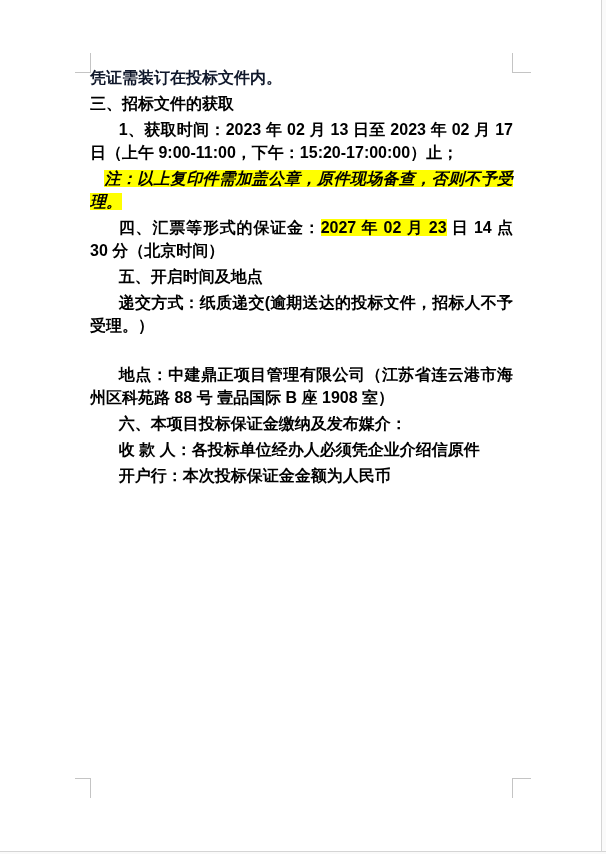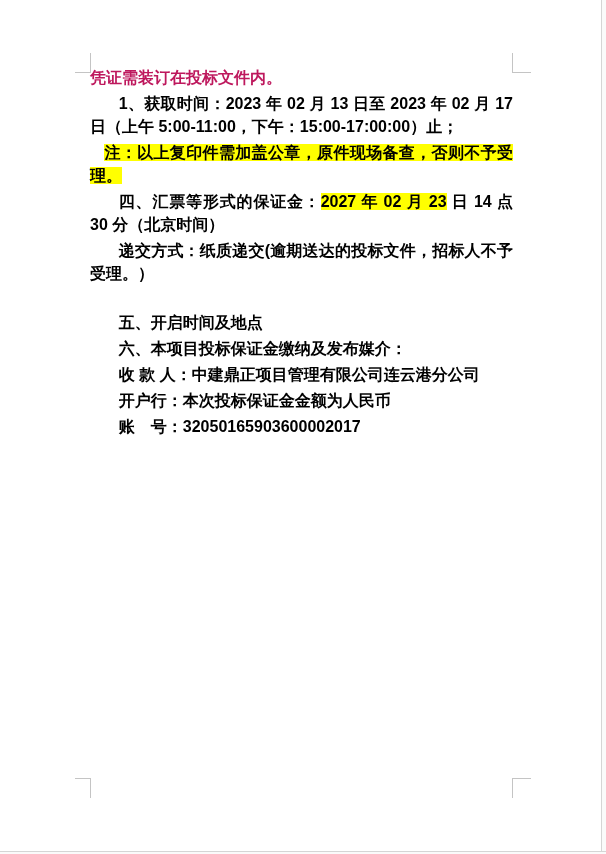--- a/index.html
+++ b/index.html
@@ -34,41 +34,42 @@
     position:absolute;
     left:90px; top:66px; width:423px;
     font-size:16px;
     font-weight:bold;
     color:#000000;
     line-height:23px;
     text-align:justify;
   }
   .para { margin:0 0 3px 0; }
   .indent    { text-indent:1.8em; }
-  .indent-sm { text-indent:0.9em; }
+  .indent-sm { text-indent:0.9em;font-style:italic; }
   .gap-after { margin-bottom:26px; }
-  .red { color:#be185d; }
+  .red { color:#0f172a; }
   .hl  { background:#ffff00; }
 </style>
 </head>
 <body>
 
 <div class="crop crop-tl"></div>
 <div class="crop crop-tr"></div>
 <div class="crop crop-bl"></div>
 <div class="crop crop-br"></div>
 
 <div class="doc">
     <p class="para"><span class="red">凭证需装订在投标文件内。</span></p>
-    <p class="para indent"><span>1、获取时间：2023 年 02 月 13 日至 2023 年 02 月 17 日（上午 5:00-11:00，下午：15:00-17:00:00）止；</span></p>
+    <p class="para"><span>三、招标文件的获取</span></p>
+    <p class="para indent"><span>1、获取时间：2023 年 02 月 13 日至 2023 年 02 月 17 日（上午 9:00-11:00，下午：15:20-17:00:00）止；</span></p>
     <p class="para indent-sm"><span class="hl">注：以上复印件需加盖公章，原件现场备查，否则不予受理。</span></p>
     <p class="para indent"><span>四、汇票等形式的保证金：</span><span class="hl">2027 年 02 月 23</span><span> 日 14 点 30 分（北京时间）</span></p>
+    <p class="para indent"><span>五、开启时间及地点</span></p>
     <p class="para indent gap-after"><span>递交方式：纸质递交(逾期送达的投标文件，招标人不予受理。）</span></p>
-    <p class="para indent"><span>五、开启时间及地点</span></p>
+    <p class="para indent"><span>地点：中建鼎正项目管理有限公司（江苏省连云港市海州区科苑路 88 号 壹品国际 B 座 1908 室）</span></p>
     <p class="para indent"><span>六、本项目投标保证金缴纳及发布媒介：</span></p>
-    <p class="para indent"><span>收 款 人：中建鼎正项目管理有限公司连云港分公司</span></p>
+    <p class="para indent"><span>收 款 人：各投标单位经办人必须凭企业介绍信原件</span></p>
     <p class="para indent"><span>开户行：本次投标保证金金额为人民币</span></p>
-    <p class="para indent"><span>账　号：32050165903600002017</span></p>
     <p class="para indent"></p>
   </div>
 
 <div class="page-edge-right"></div>
 <div class="page-edge-bottom"></div>
 
 </body></html>

